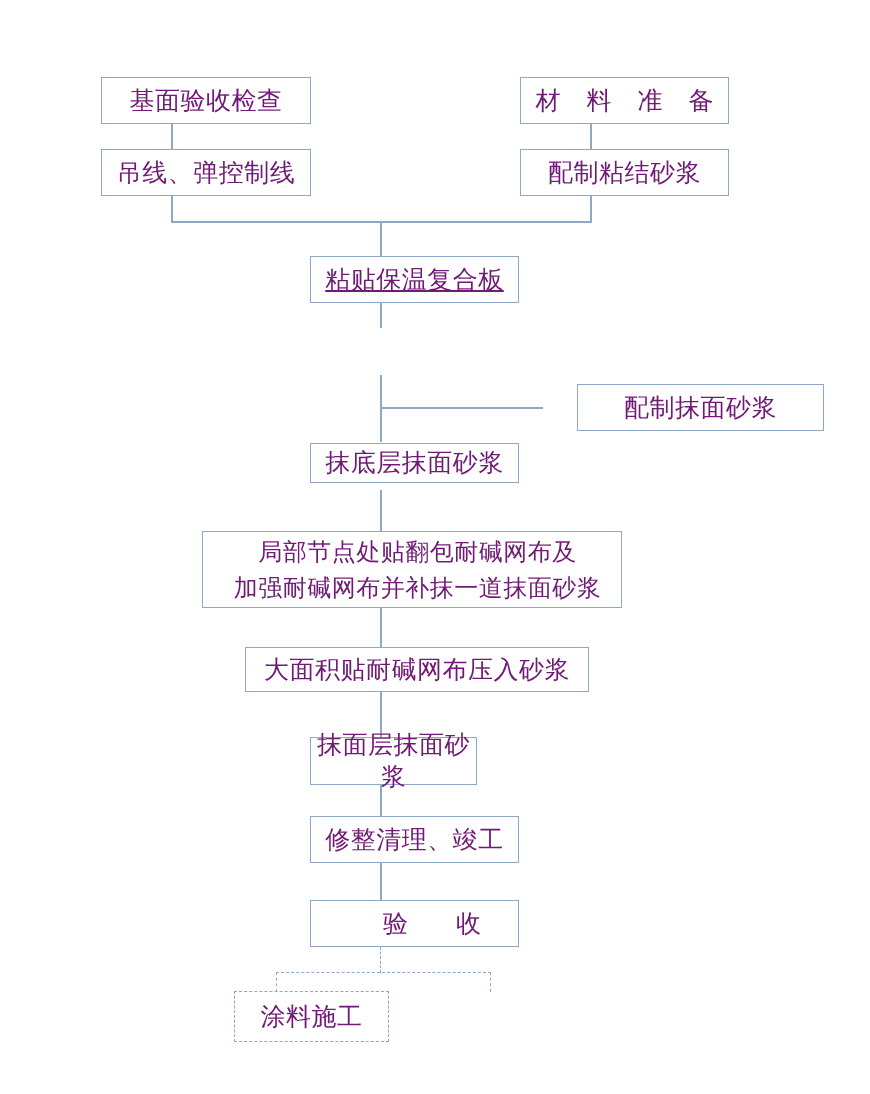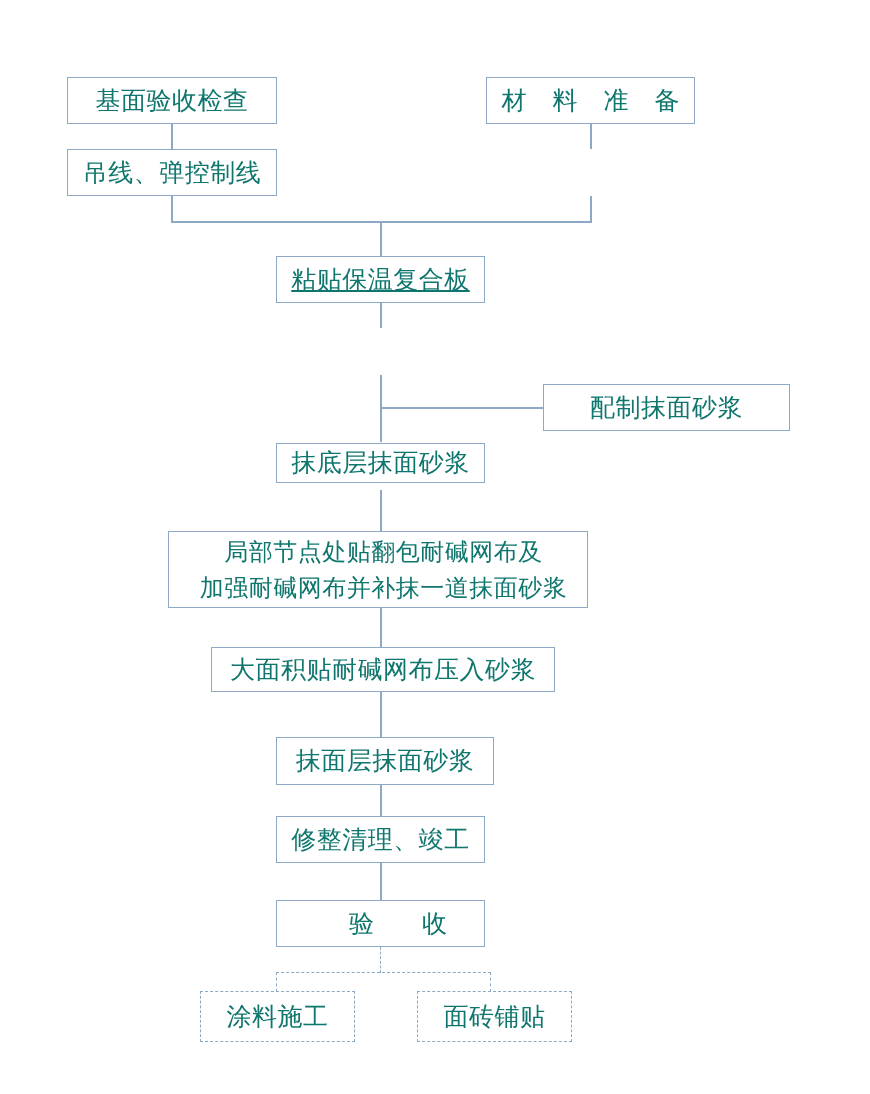--- a/index.html
+++ b/index.html
@@ -19,26 +19,27 @@
   }
   .node {
     position: absolute;
     box-sizing: border-box;
     border: 1.4px solid #8ea9c6;
     background: #ffffff;
     display: flex;
     align-items: center;
     justify-content: center;
     text-align: center;
-    color: #0f766e;
+    color: #701a75;
     font-size: 25px;
     line-height: 1.28;
     letter-spacing: 0.5px;
     white-space: pre-line;
     z-index: 3;
+    margin-left: 34px;
   }
   .node.dashed {
     border: 1.6px dashed #8ea9c6;
   }
   .node.spaced {
     letter-spacing: 9px;
     text-indent: 9px;
   }
   .node.wide-gap {
     letter-spacing: 20px;
@@ -105,36 +106,36 @@
   <div class="conn-dashed h" style="left:276px; top:972px; width:215px;"></div>
   <div class="conn-dashed v" style="left:276px; top:972px; height:20px;"></div>
   <div class="conn-dashed v" style="left:490px; top:972px; height:20px;"></div>
 
   <div class="node" style="left:67px; top:77px; width:210px; height:47px;">基面验收检查</div>
 
   <div class="node" style="left:67px; top:149px; width:210px; height:47px;">吊线、弹控制线</div>
 
   <div class="node spaced" style="left:486px; top:77px; width:209px; height:47px;">材 料 准 备</div>
 
+  <div class="node" style="left:486px; top:149px; width:209px; height:47px;">配制粘结砂浆</div>
 
   <div class="node" style="left:276px; top:256px; width:209px; height:47px;text-decoration:underline;">粘贴保温复合板</div>
 
 
   <div class="node" style="left:543px; top:384px; width:247px; height:47px;">配制抹面砂浆</div>
 
   <div class="node" style="left:276px; top:443px; width:209px; height:40px;">抹底层抹面砂浆</div>
 
   <div class="node two-line" style="left:168px; top:531px; width:420px; height:77px;padding-left:11px;">局部节点处贴翻包耐碱网布及
 加强耐碱网布并补抹一道抹面砂浆</div>
 
   <div class="node" style="left:211px; top:647px; width:344px; height:45px;text-align:center;">大面积贴耐碱网布压入砂浆</div>
 
-  <div class="node" style="left:276px; top:737px; width:218px; height:48px;">抹面层抹面砂浆</div>
+  <div class="node" style="left:276px; top:737px; width:167px; height:48px;">抹面层抹面砂浆</div>
 
   <div class="node" style="left:276px; top:816px; width:209px; height:47px;">修整清理、竣工</div>
 
   <div class="node wide-gap" style="left:276px; top:900px; width:209px; height:47px;padding-left:35px;">验  收</div>
 
   <div class="node dashed" style="left:200px; top:991px; width:155px; height:51px;">涂料施工</div>
 
-  <div class="node dashed" style="left:417px; top:991px; width:155px; height:51px;">面砖铺贴</div>
 
 </div>
 
 </body></html>

